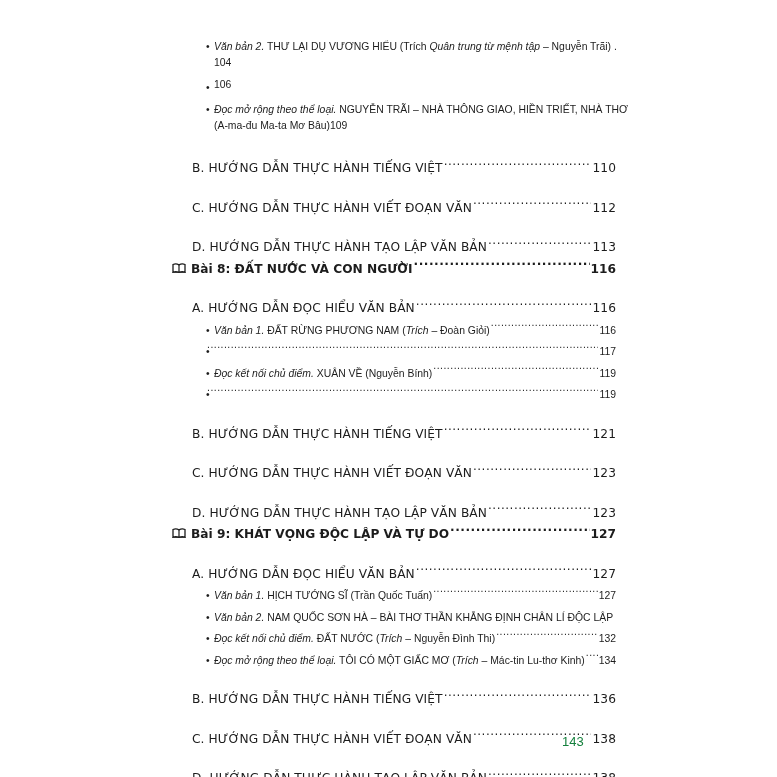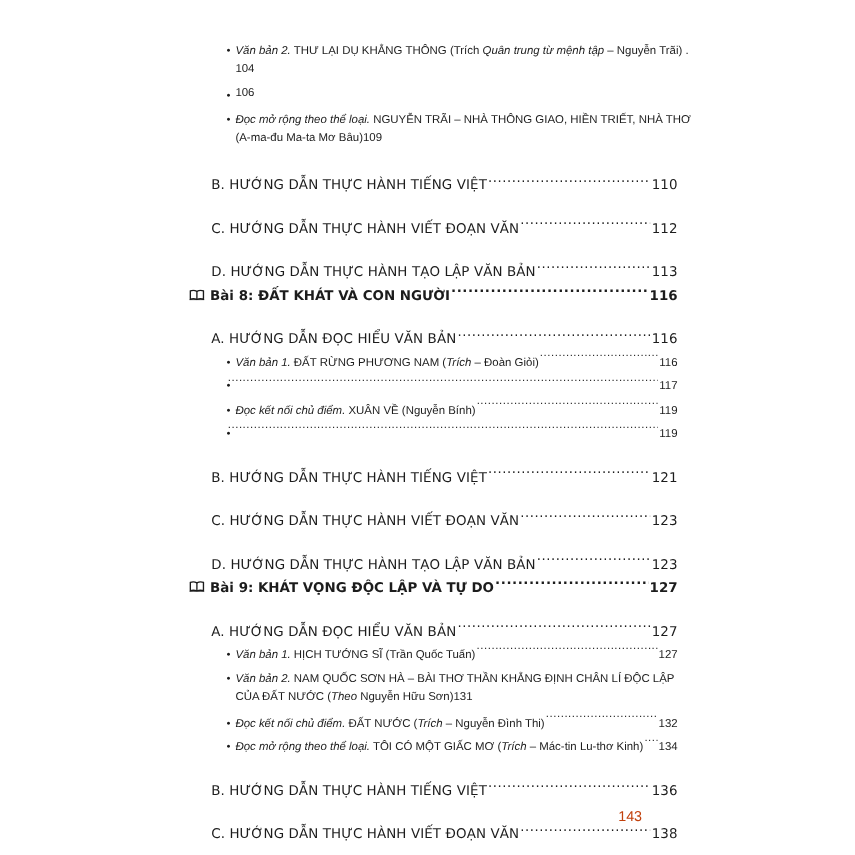--- a/index.html
+++ b/index.html
@@ -122,34 +122,34 @@
     }
     .entry .second-row.dots-only .leader { margin-left: 8px; }
     .it { font-style: italic; }
 
     .page-footer {
       position: absolute;
       left: 562px;
       top: 734px;
       font-family: "Liberation Sans", sans-serif;
       font-size: 13px;
-      color: #c2410c;
+      color: #15803d;
     }
   </style>
 </head>
 <body>
 
 <div class="page">
 
   <div class="toc">
 
     <div class="entry twoline" style="position:relative;">
       <span class="bullet">•</span>
       <span class="first-line">
-        <span class="it">Văn bản 2.</span><span> THƯ LẠI DỤ KHẲNG THÔNG (Trích </span><span class="it">Quân trung từ mệnh tập</span><span> – Nguyễn Trãi) .</span>
+        <span class="it">Văn bản 2.</span><span> THƯ LẠI DỤ VƯƠNG HIỂU (Trích </span><span class="it">Quân trung từ mệnh tập</span><span> – Nguyễn Trãi) .</span>
       </span>
       <div class="second-row dots-only">
         <span class="leader"></span>
         <span class="page-num">104</span>
       </div>
     </div>
 
     <div class="entry twoline" style="position:relative;">
       <span class="bullet">•</span>
       <div class="second-row dots-only">
@@ -187,21 +187,21 @@
     </div>
 
     <div class="row lesson">
       <span class="book-icon">
         <svg width="14" height="10" viewBox="0 0 14 10">
           <path d="M1 1.5 Q4 0.3 7 1.8 Q10 0.3 13 1.5 L13 9 Q10 8 7 9.2 Q4 8 1 9 Z" fill="none" stroke="#1c1c1c" stroke-width="1.3"></path>
           <line x1="7" y1="1.8" x2="7" y2="9.2" stroke="#1c1c1c" stroke-width="1.2"></line>
           <line x1="0.3" y1="9.6" x2="13.7" y2="9.6" stroke="#1c1c1c" stroke-width="0.9"></line>
         </svg>
       </span>
-      <span class="label">Bài 8: ĐẤT KHÁT VÀ CON NGƯỜI </span>
+      <span class="label">Bài 8: ĐẤT NƯỚC VÀ CON NGƯỜI </span>
       <span class="leader"></span>
       <span class="page-num">116</span>
     </div>
 
     <div class="row section">
       <span class="label">A. HƯỚNG DẪN ĐỌC HIỂU VĂN BẢN</span>
       <span class="leader"></span>
       <span class="page-num">116</span>
     </div>
 
@@ -271,25 +271,20 @@
       <span class="label"><span class="it">Văn bản 1.</span><span> HỊCH TƯỚNG SĨ (Trần Quốc Tuấn) </span></span>
       <span class="leader"></span>
       <span class="page-num">127</span>
     </div>
 
     <div class="entry twoline" style="position:relative;">
       <span class="bullet">•</span>
       <span class="first-line">
         <span class="it">Văn bản 2.</span><span> NAM QUỐC SƠN HÀ – BÀI THƠ THẦN KHẲNG ĐỊNH CHÂN LÍ ĐỘC LẬP</span>
       </span>
-      <div class="second-row">
-        <span class="label"><span>CỦA ĐẤT NƯỚC (</span><span class="it">Theo</span><span> Nguyễn Hữu Sơn) </span></span>
-        <span class="leader"></span>
-        <span class="page-num">131</span>
-      </div>
     </div>
 
     <div class="row entry">
       <span class="bullet">•</span>
       <span class="label"><span class="it">Đọc kết nối chủ điểm.</span><span> ĐẤT NƯỚC (</span><span class="it">Trích</span><span> – Nguyễn Đình Thi) </span></span>
       <span class="leader"></span>
       <span class="page-num">132</span>
     </div>
 
     <div class="row entry">

